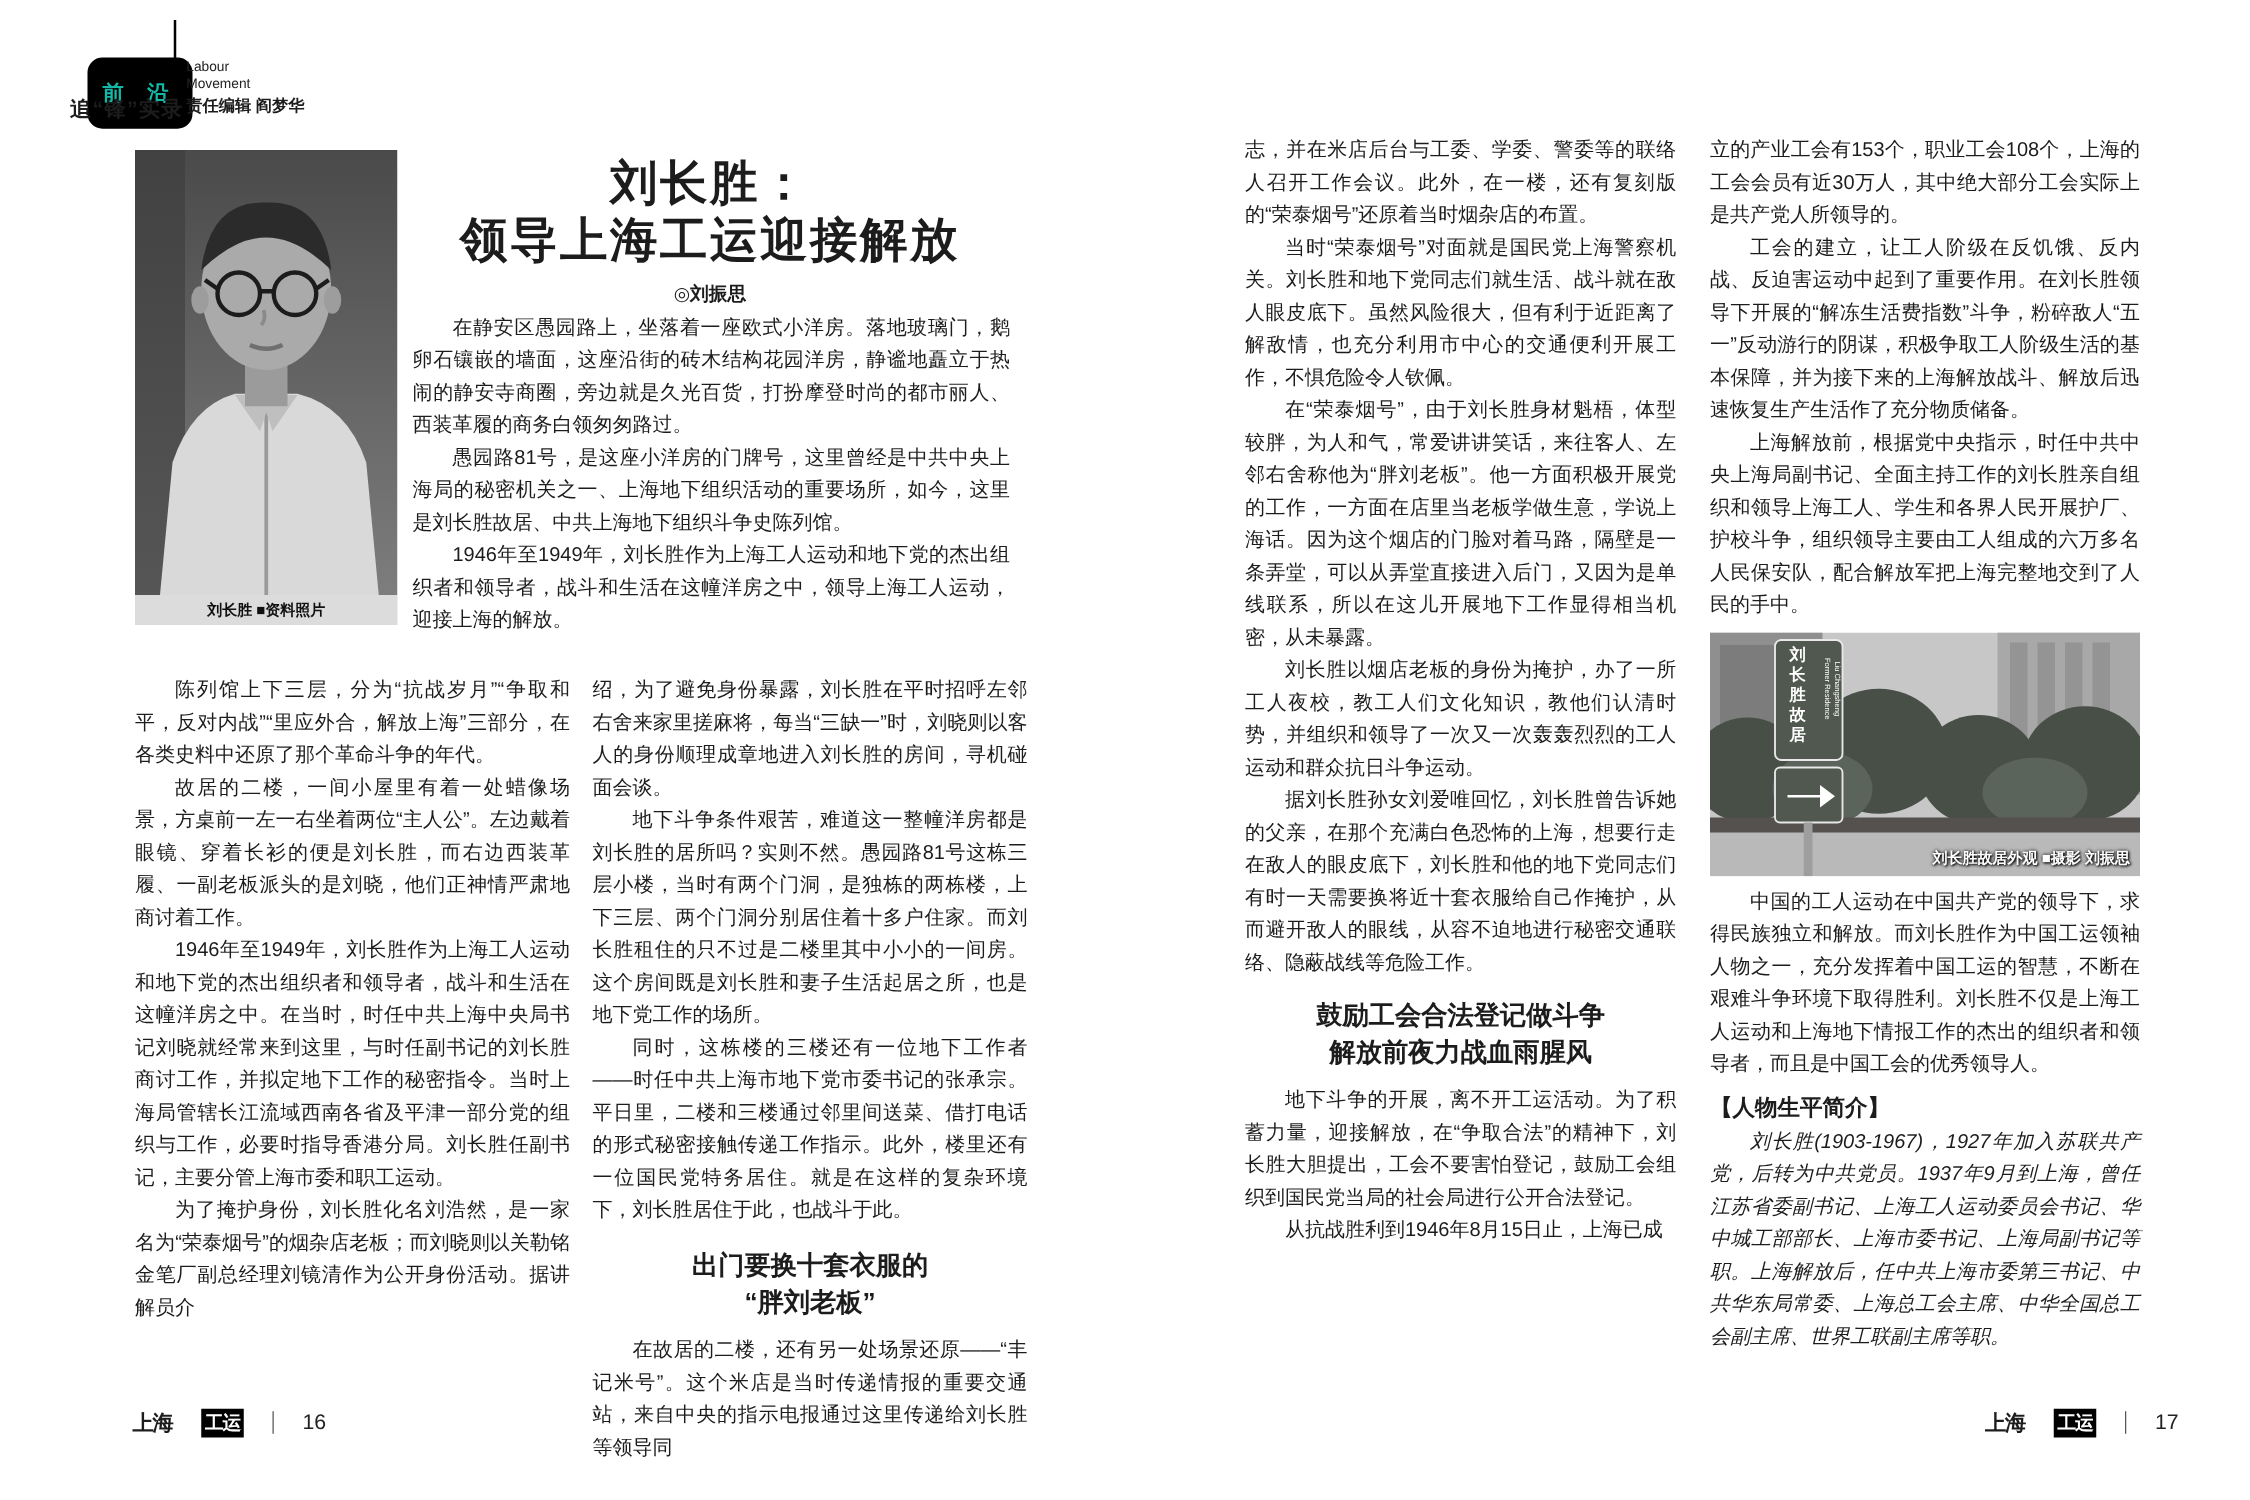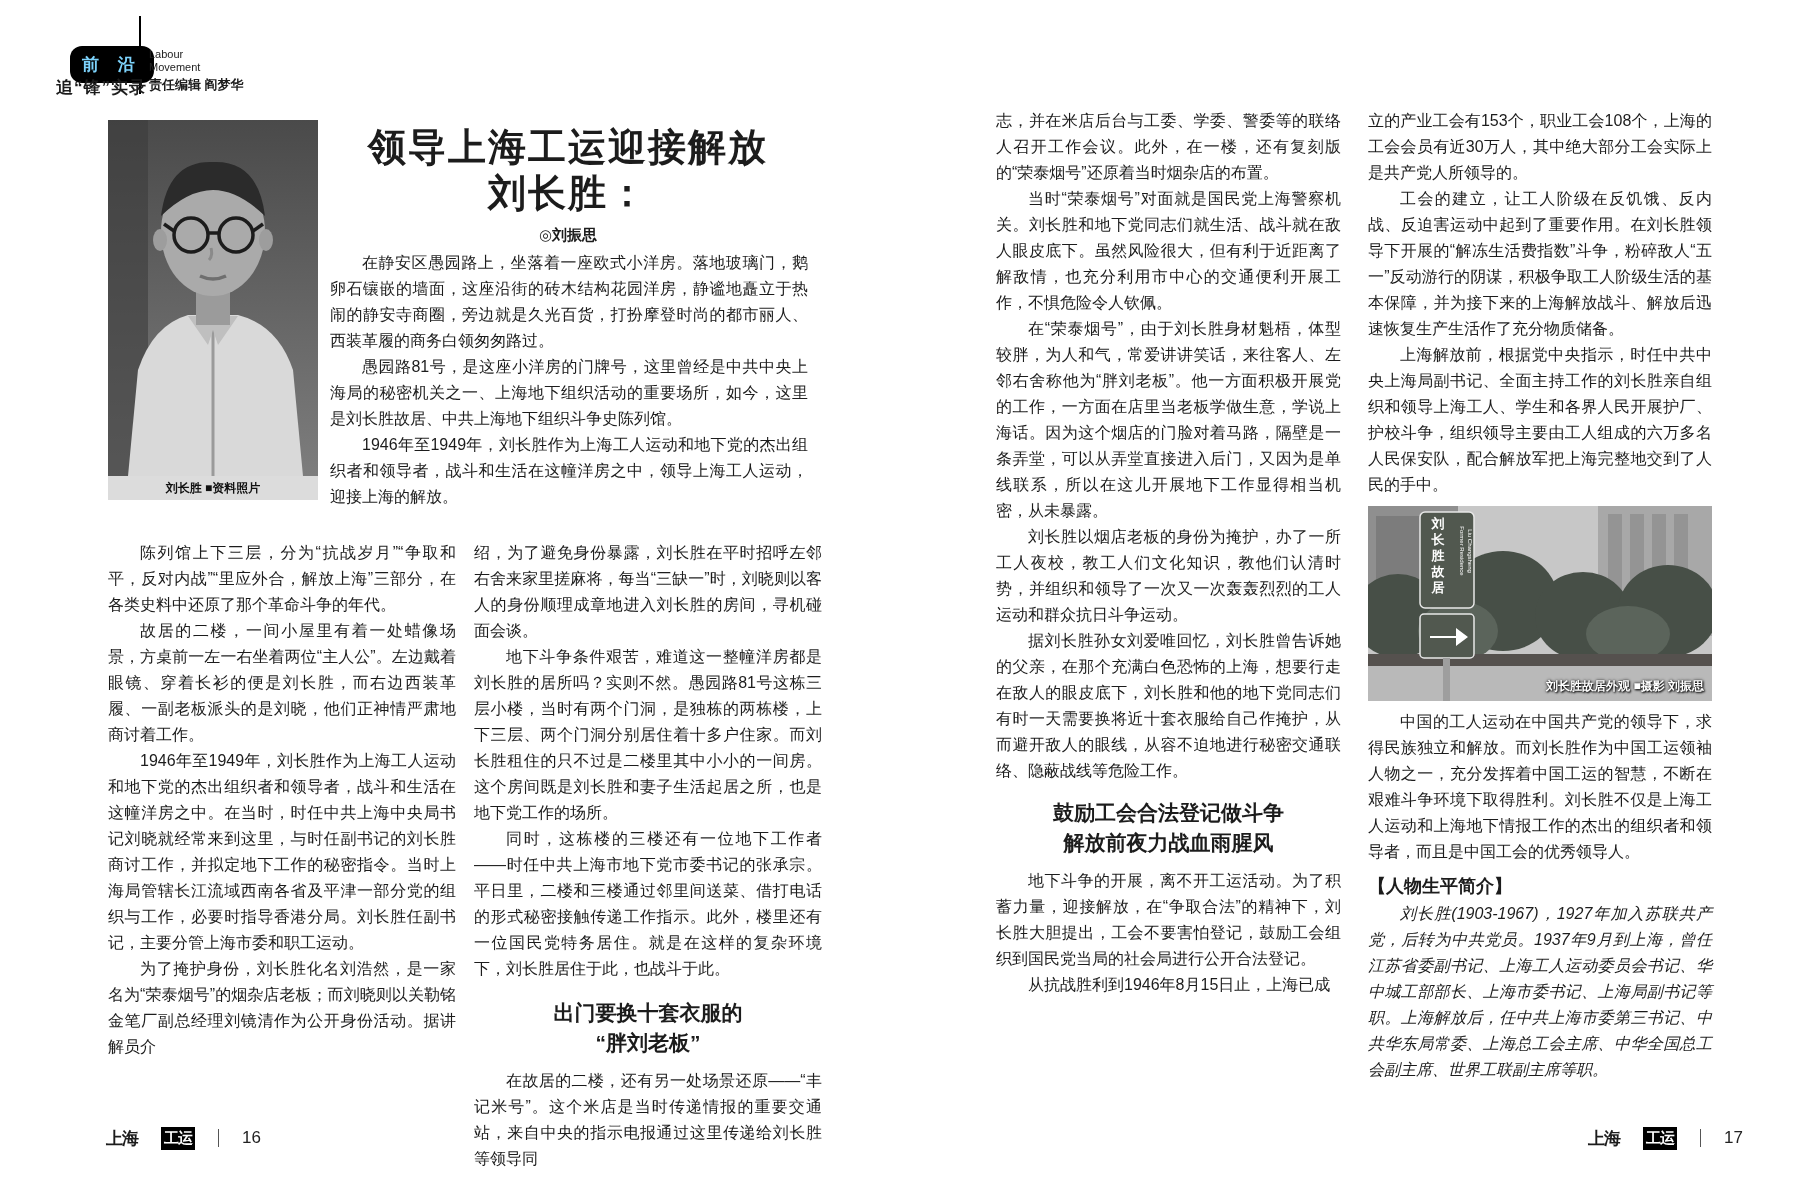--- a/index.html
+++ b/index.html
@@ -2,22 +2,22 @@
 <html><head>
 <meta charset="utf-8">
 <style>
   html,body{margin:0;padding:0;}
   body{
     width:1800px;height:1200px;background:#ffffff;position:relative;overflow:hidden;
     font-family:"Liberation Sans","DejaVu Sans",sans-serif;color:#1c1c1c;
   }
   .abs{position:absolute;}
   
-  .hdr-badge{left:70px;top:46px;background:#000;color:#7dd3fc;border-radius:12px;
-    padding:7px 12px;font-size:17px;font-weight:bold;letter-spacing:7px;}
+  .hdr-badge{left:70px;top:46px;background:#000;color:#14b8a6;border-radius:12px;
+    padding:17px 12px;font-size:17px;font-weight:bold;letter-spacing:7px;}
   .hdr-series{left:56px;top:76px;font-size:17px;font-weight:bold;letter-spacing:1px;}
   .hdr-vline{left:139px;top:16px;width:2px;height:78px;background:#000;}
   .hdr-lang{left:149px;top:48px;font-size:11px;line-height:13px;color:#222;}
   .hdr-editor{left:149px;top:76px;font-size:13px;font-weight:bold;}
   
   .title-block{left:318px;top:124px;width:500px;text-align:center;}
   .title-line{font-size:38px;line-height:46px;font-weight:900;letter-spacing:2px;}
   .author{margin-top:10px;font-size:15px;font-weight:bold;}
   
   .bodycol p{margin:0;font-size:16px;line-height:26px;text-align:justify;
@@ -92,22 +92,22 @@
     </g>
     <path d="M103 128 Q105 136 101 140" stroke="#8a8a8a" stroke-width="3" fill="none"></path>
     <path d="M92 156 Q105 162 118 156" stroke="#6f6f6f" stroke-width="3.5" fill="none"></path>
     <ellipse cx="52" cy="120" rx="7" ry="11" fill="#9d9d9d"></ellipse>
     <ellipse cx="158" cy="120" rx="7" ry="11" fill="#9d9d9d"></ellipse>
   </svg>
   <figcaption class="portrait-caption">刘长胜 ■资料照片</figcaption>
 </figure>
 
 <div class="abs title-block">
+  <div class="title-line">刘长胜：</div>
   <div class="title-line">领导上海工运迎接解放</div>
-  <div class="title-line">刘长胜：</div>
   <div class="author">◎刘振思</div>
 </div>
 
 <div class="abs intro bodycol">
   <p>在静安区愚园路上，坐落着一座欧式小洋房。落地玻璃门，鹅卵石镶嵌的墙面，这座沿街的砖木结构花园洋房，静谧地矗立于热闹的静安寺商圈，旁边就是久光百货，打扮摩登时尚的都市丽人、西装革履的商务白领匆匆路过。</p>
   <p>愚园路81号，是这座小洋房的门牌号，这里曾经是中共中央上海局的秘密机关之一、上海地下组织活动的重要场所，如今，这里是刘长胜故居、中共上海地下组织斗争史陈列馆。</p>
   <p>1946年至1949年，刘长胜作为上海工人运动和地下党的杰出组织者和领导者，战斗和生活在这幢洋房之中，领导上海工人运动，迎接上海的解放。</p>
 </div>
 
 <div class="abs colA bodycol">

